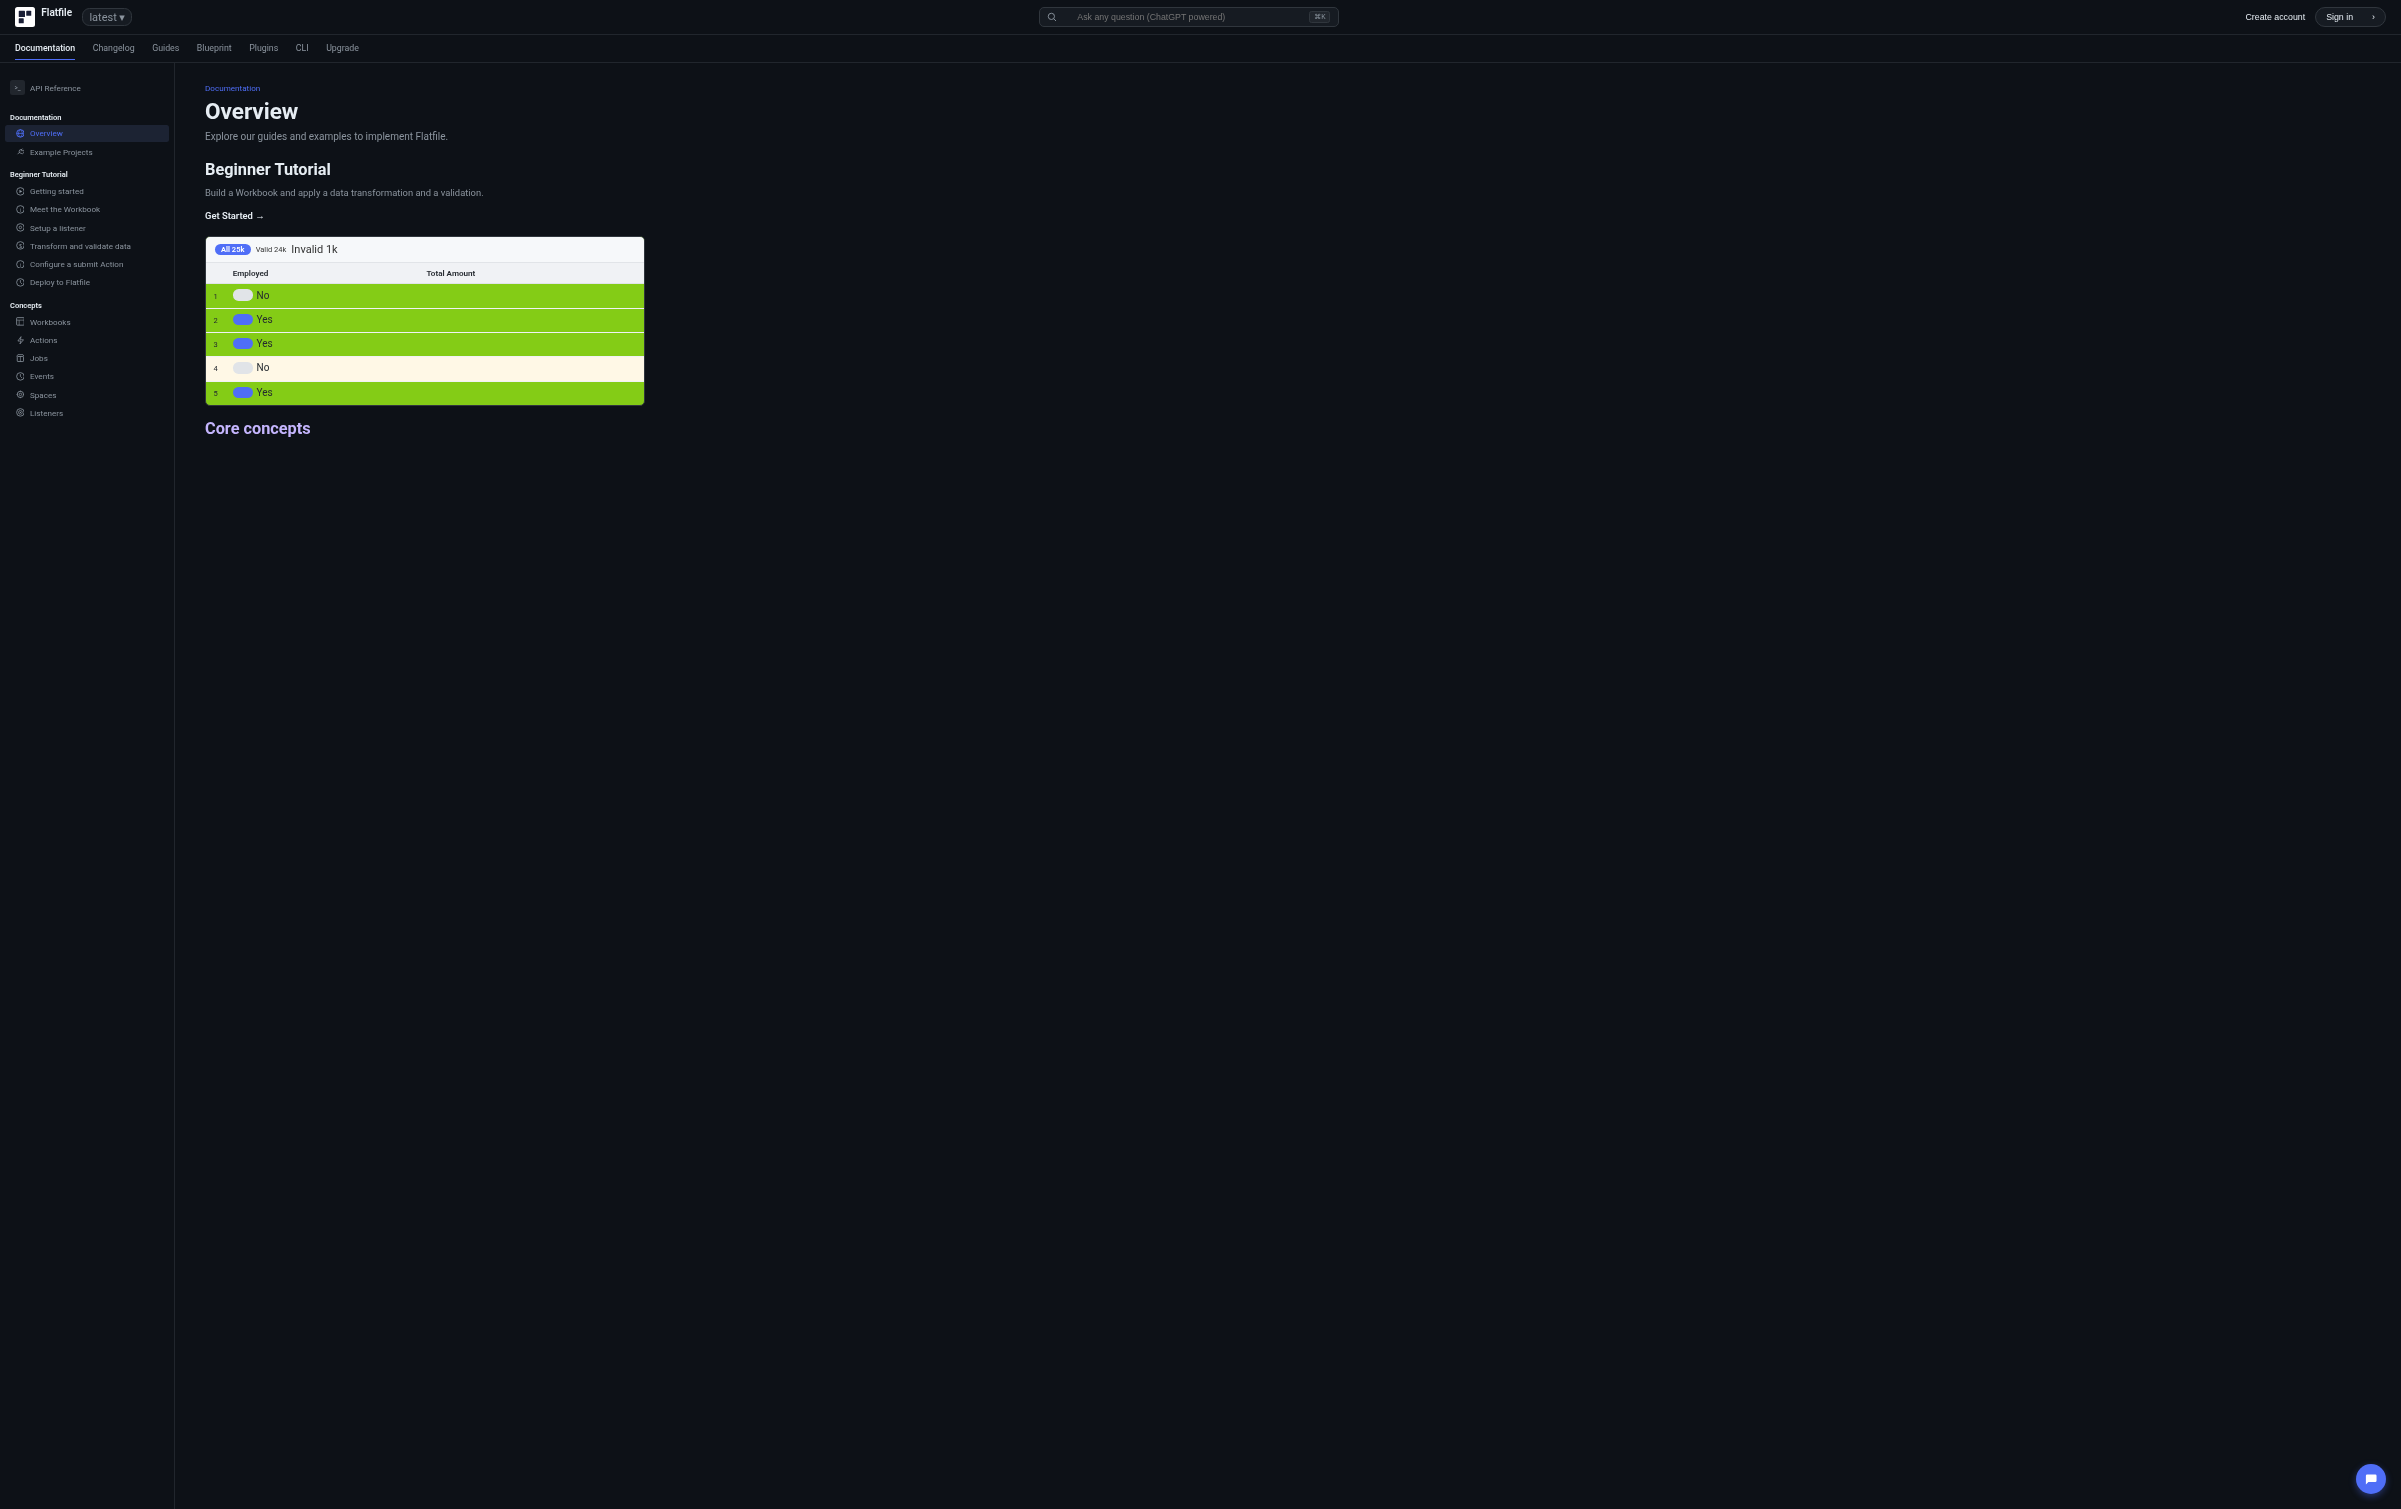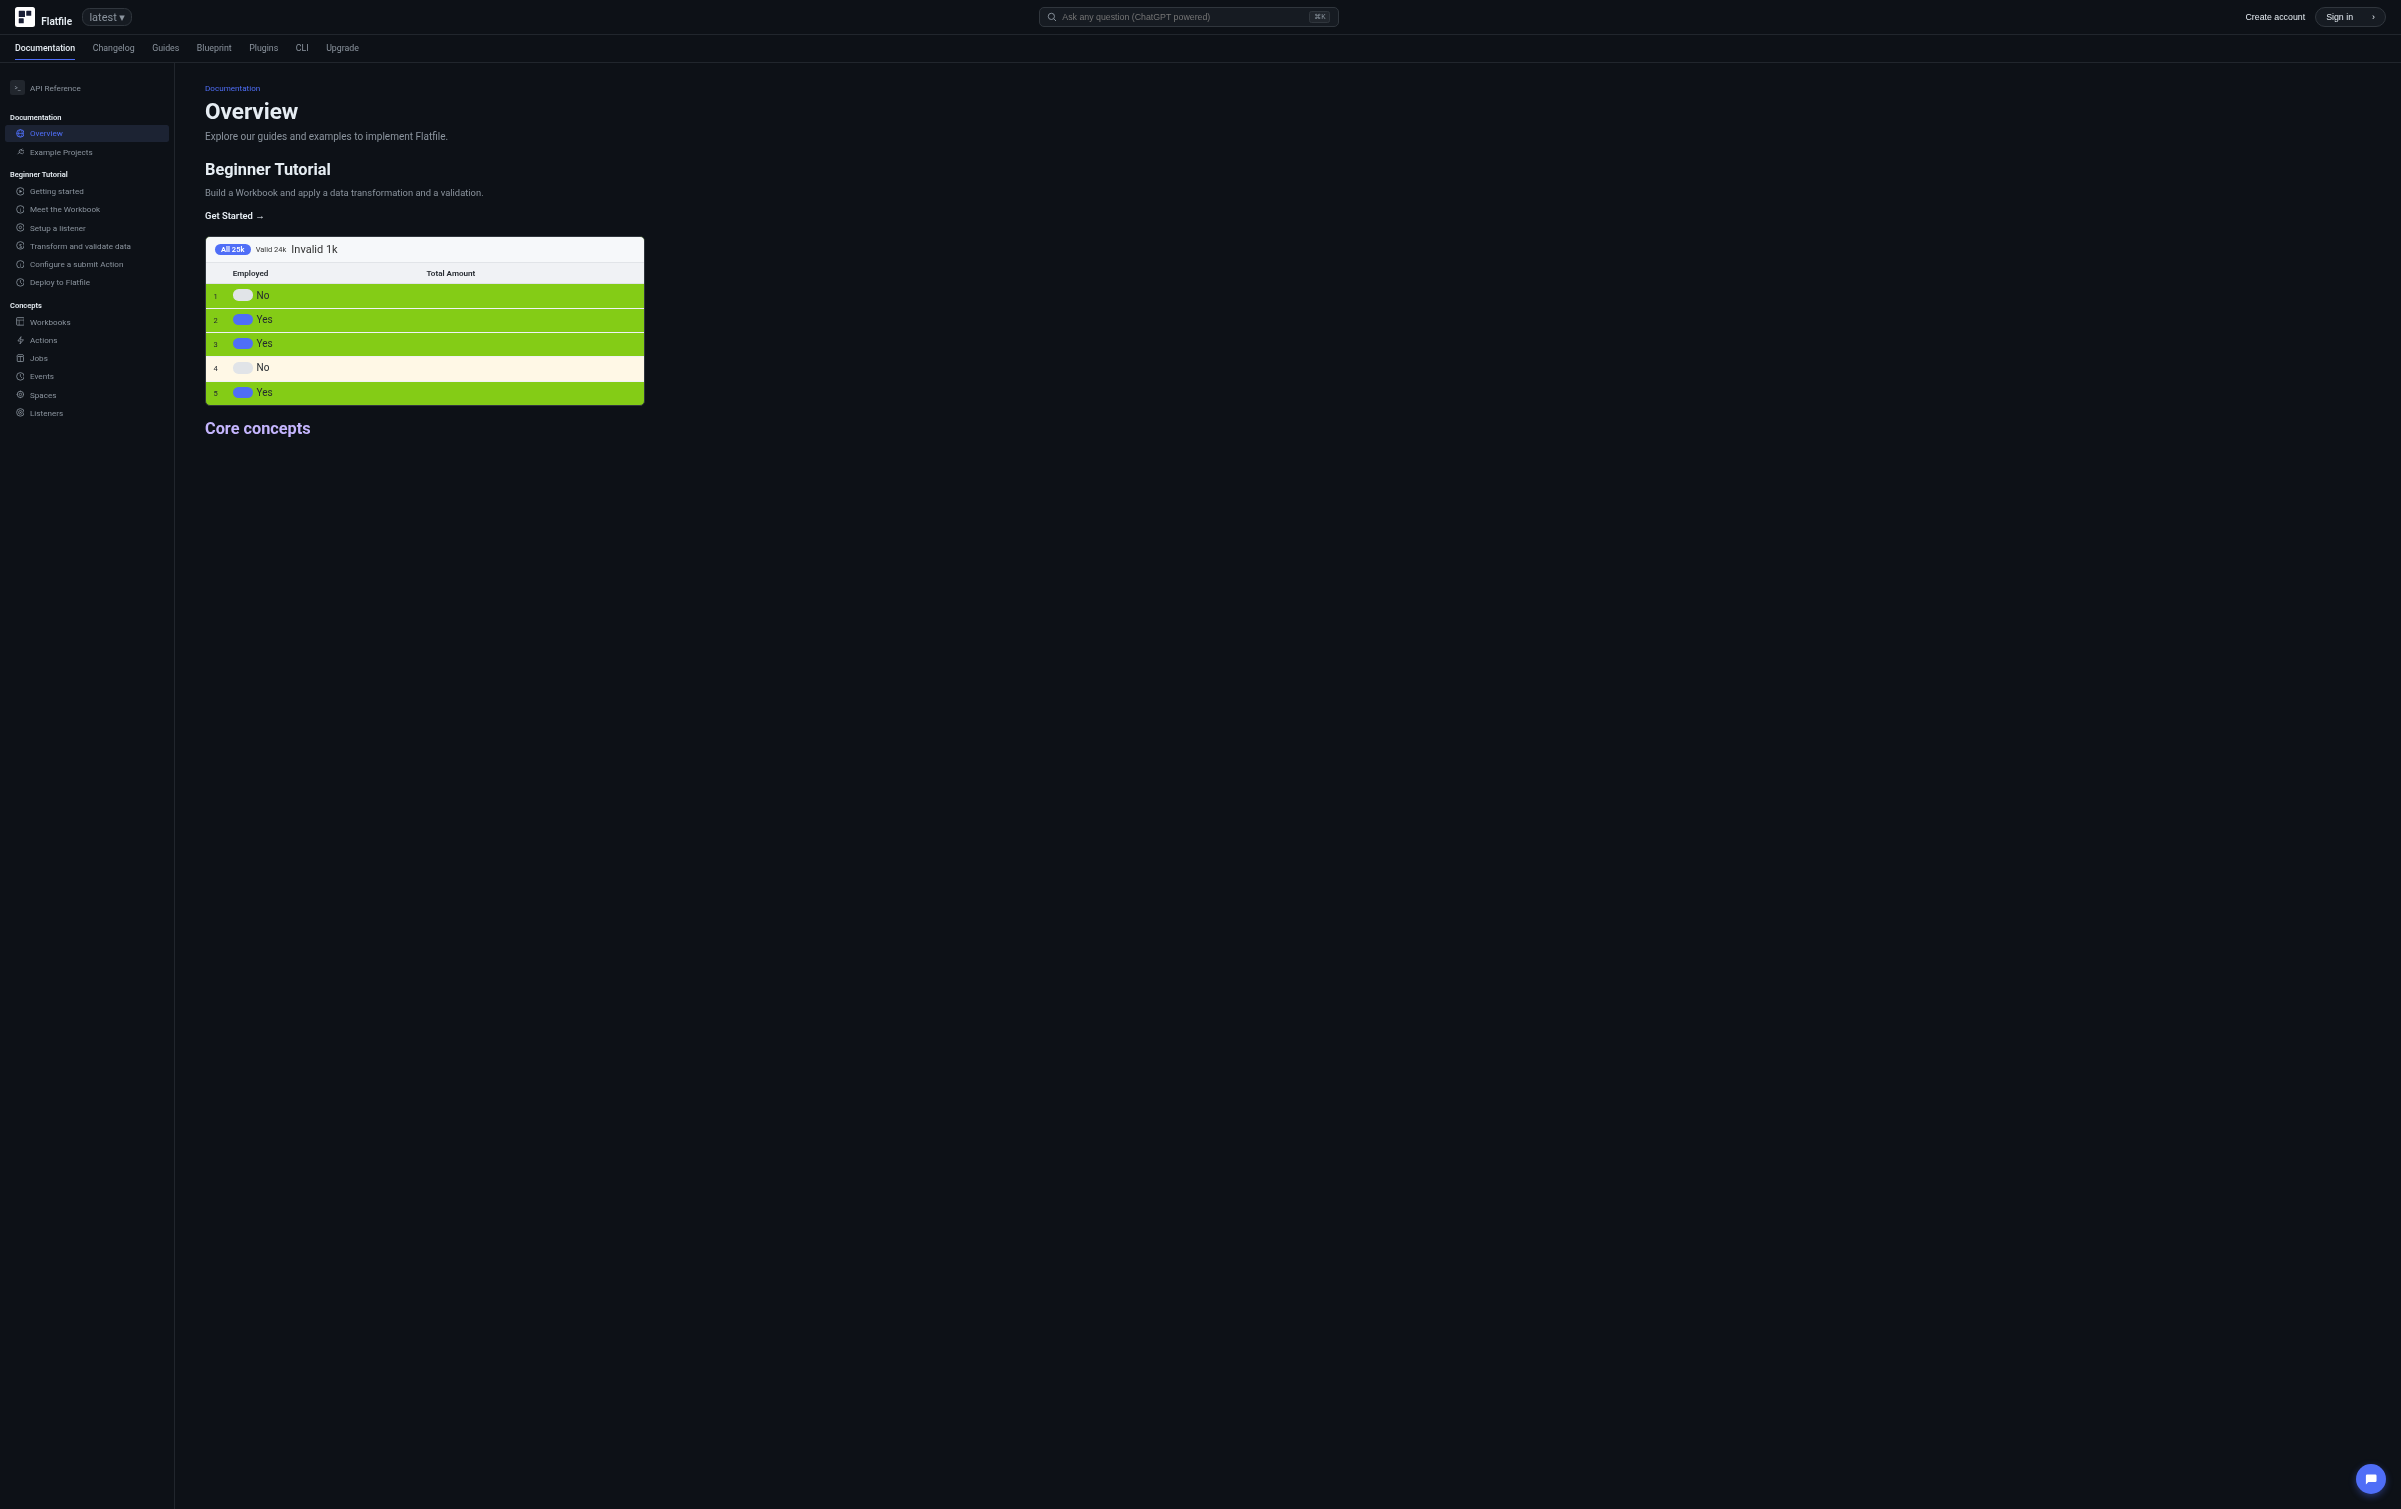--- a/index.html
+++ b/index.html
@@ -18,21 +18,21 @@
       padding: 0 15px;
       height: 35px;
       border-bottom: 0.6px solid #21262d;
       background-color: #0d1117;
       position: sticky;
       top: 0;
       z-index: 100;
     }
     .logo-area {
       display: flex;
-      align-items: flex-end;
+      align-items: flex-start;
       gap: 6.3px;
       margin-right: 10px;
     }
     .logo-icon {
       width: 20px;
       height: 20px;
     }
     .logo-text {
       font-size: 10px;
       font-weight: 600;
@@ -53,21 +53,21 @@
     .search-bar {
       flex: 1;
       max-width: 300px;
       margin: 0 auto;
       display: flex;
       align-items: center;
       background: #161b22;
       border: 0.6px solid #30363d;
       border-radius: 5px;
       padding: 3.8px 7.5px;
-      gap: 5px;
+      gap: 20px;
       cursor: text;
     }
     .search-bar input {
       background: none;
       border: none;
       outline: none;
       color: #8b949e;
       font-size: 8.8px;
       flex: 1;
     }

